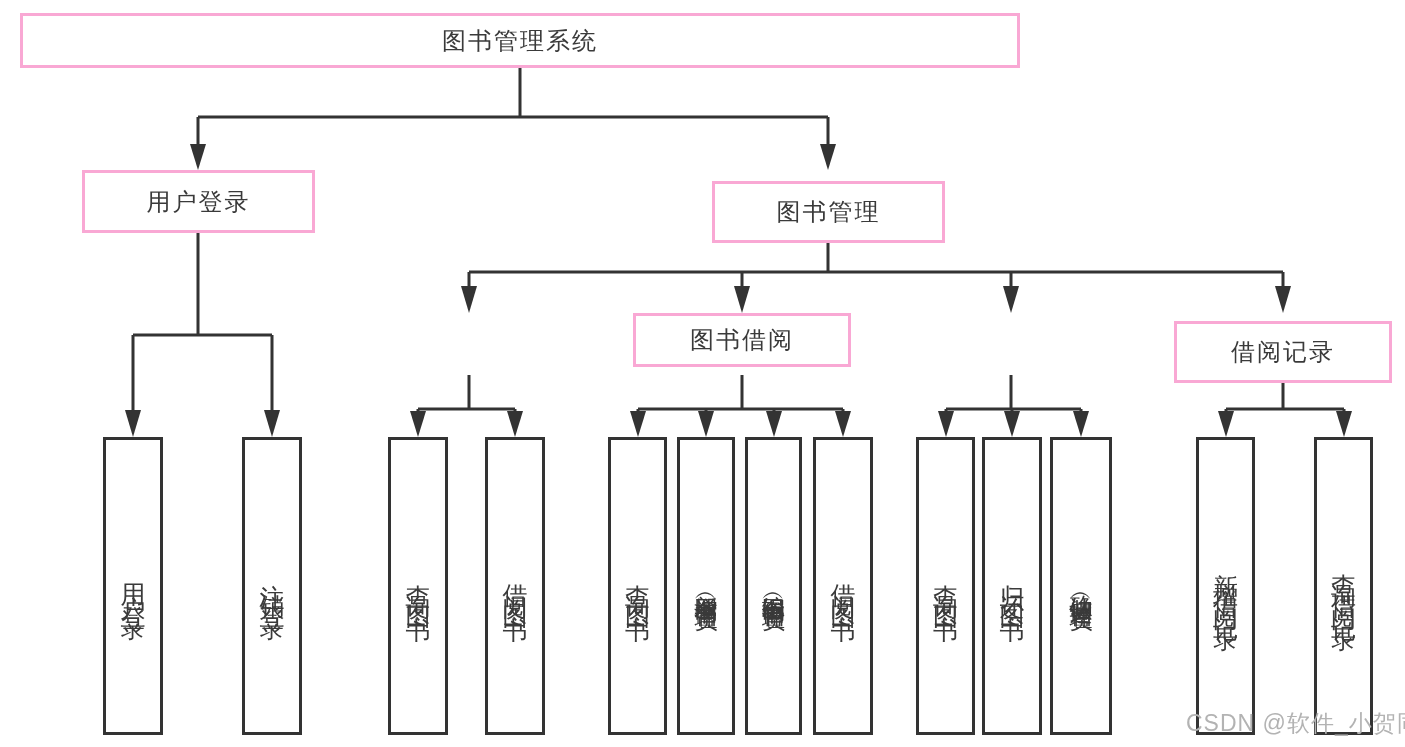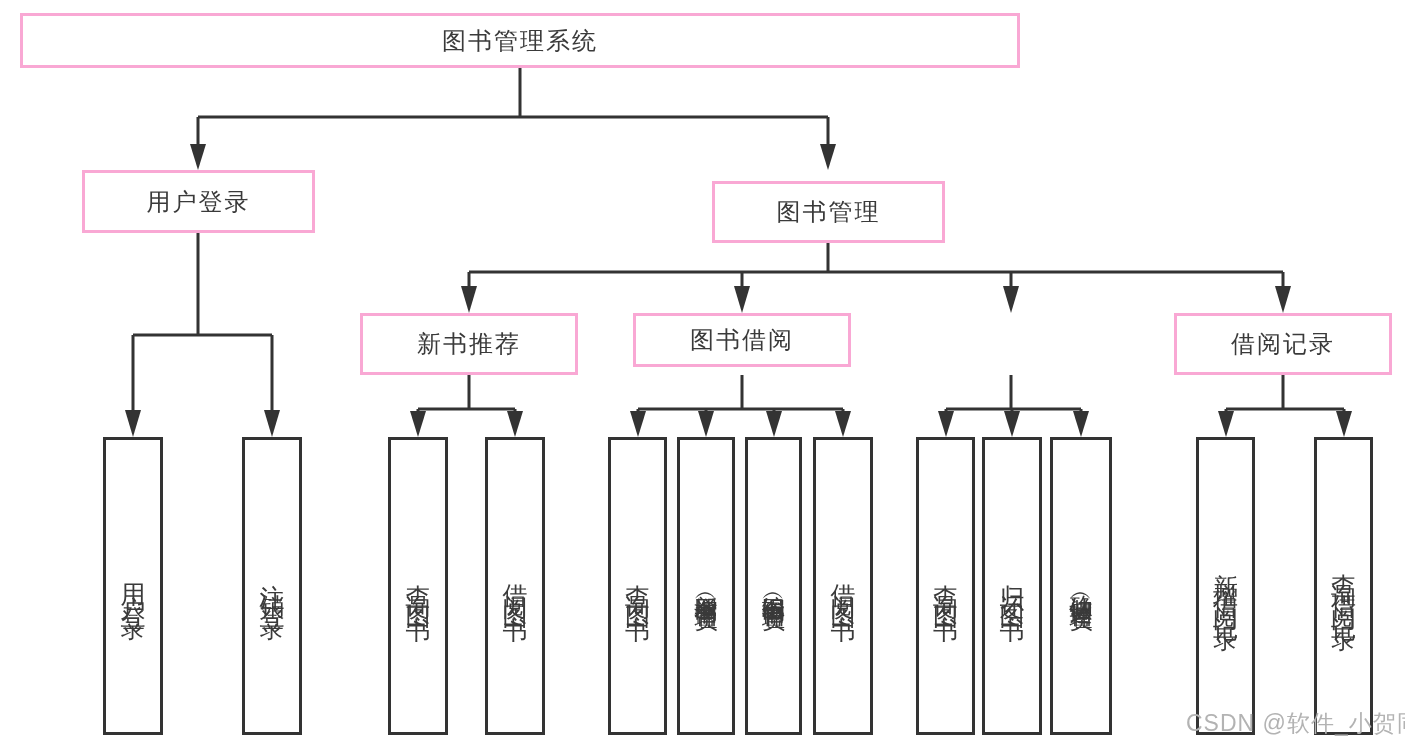--- a/index.html
+++ b/index.html
@@ -132,23 +132,22 @@
       <polygon points="1218,411 1234,411 1226,437"></polygon>
       <polygon points="1336,411 1352,411 1344,437"></polygon>
     </g>
   </svg>
 
   <div class="hbox" style="left:20px; top:13px; width:1000px; height:55px;">图书管理系统</div>
 
   <div class="hbox" style="left:82px; top:170px; width:233px; height:63px;">用户登录</div>
   <div class="hbox" style="left:712px; top:181px; width:233px; height:62px;">图书管理</div>
 
-  <div class="hbox" style="left:360px; top:313px; width:218px; height:62px;">新书推荐</div>
   <div class="hbox" style="left:633px; top:313px; width:218px; height:54px;">图书借阅</div>
-  <div class="hbox" style="left:1174px; top:313px; width:218px; height:62px;">借阅记录</div>
+  <div class="hbox" style="left:1174px; top:321px; width:218px; height:62px;">借阅记录</div>
 
   <div class="vbox" style="left:103px; width:60px;">
     <span>用户登录</span>
   </div>
   <div class="vbox" style="left:242px; width:60px;">
     <span>注销登录</span>
   </div>
 
   <div class="vbox" style="left:388px; width:60px;">
     <span>查询图书</span>

